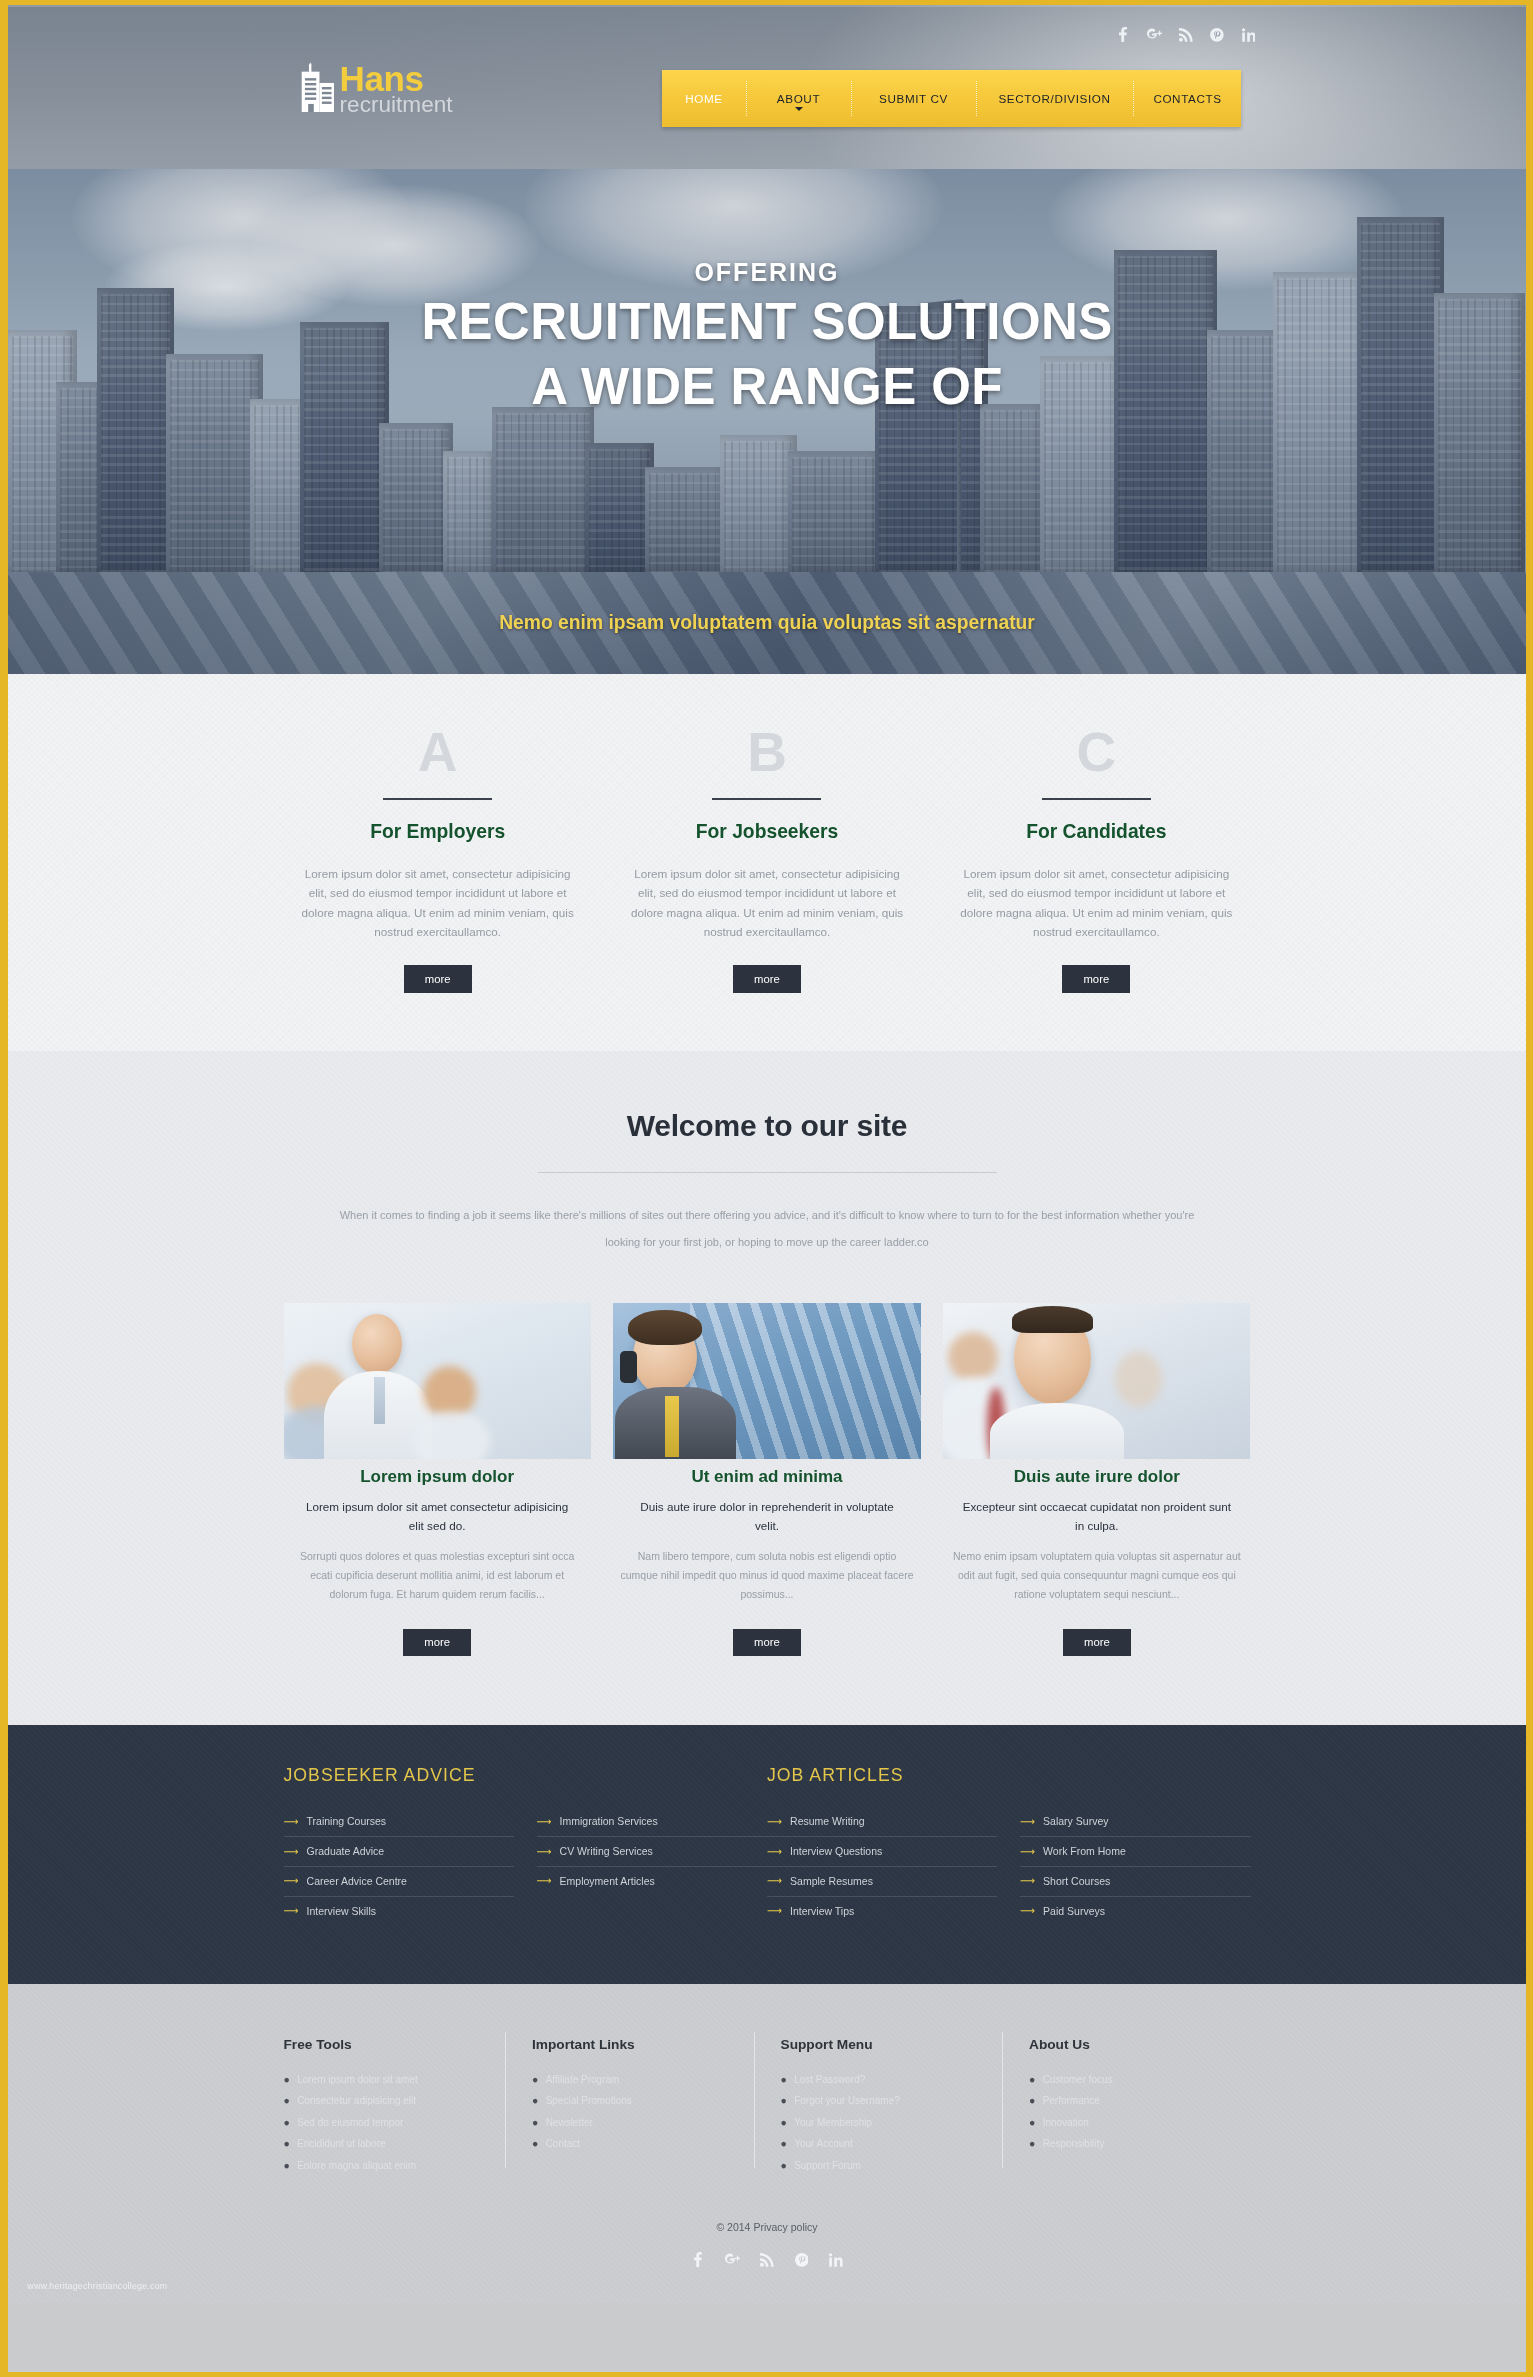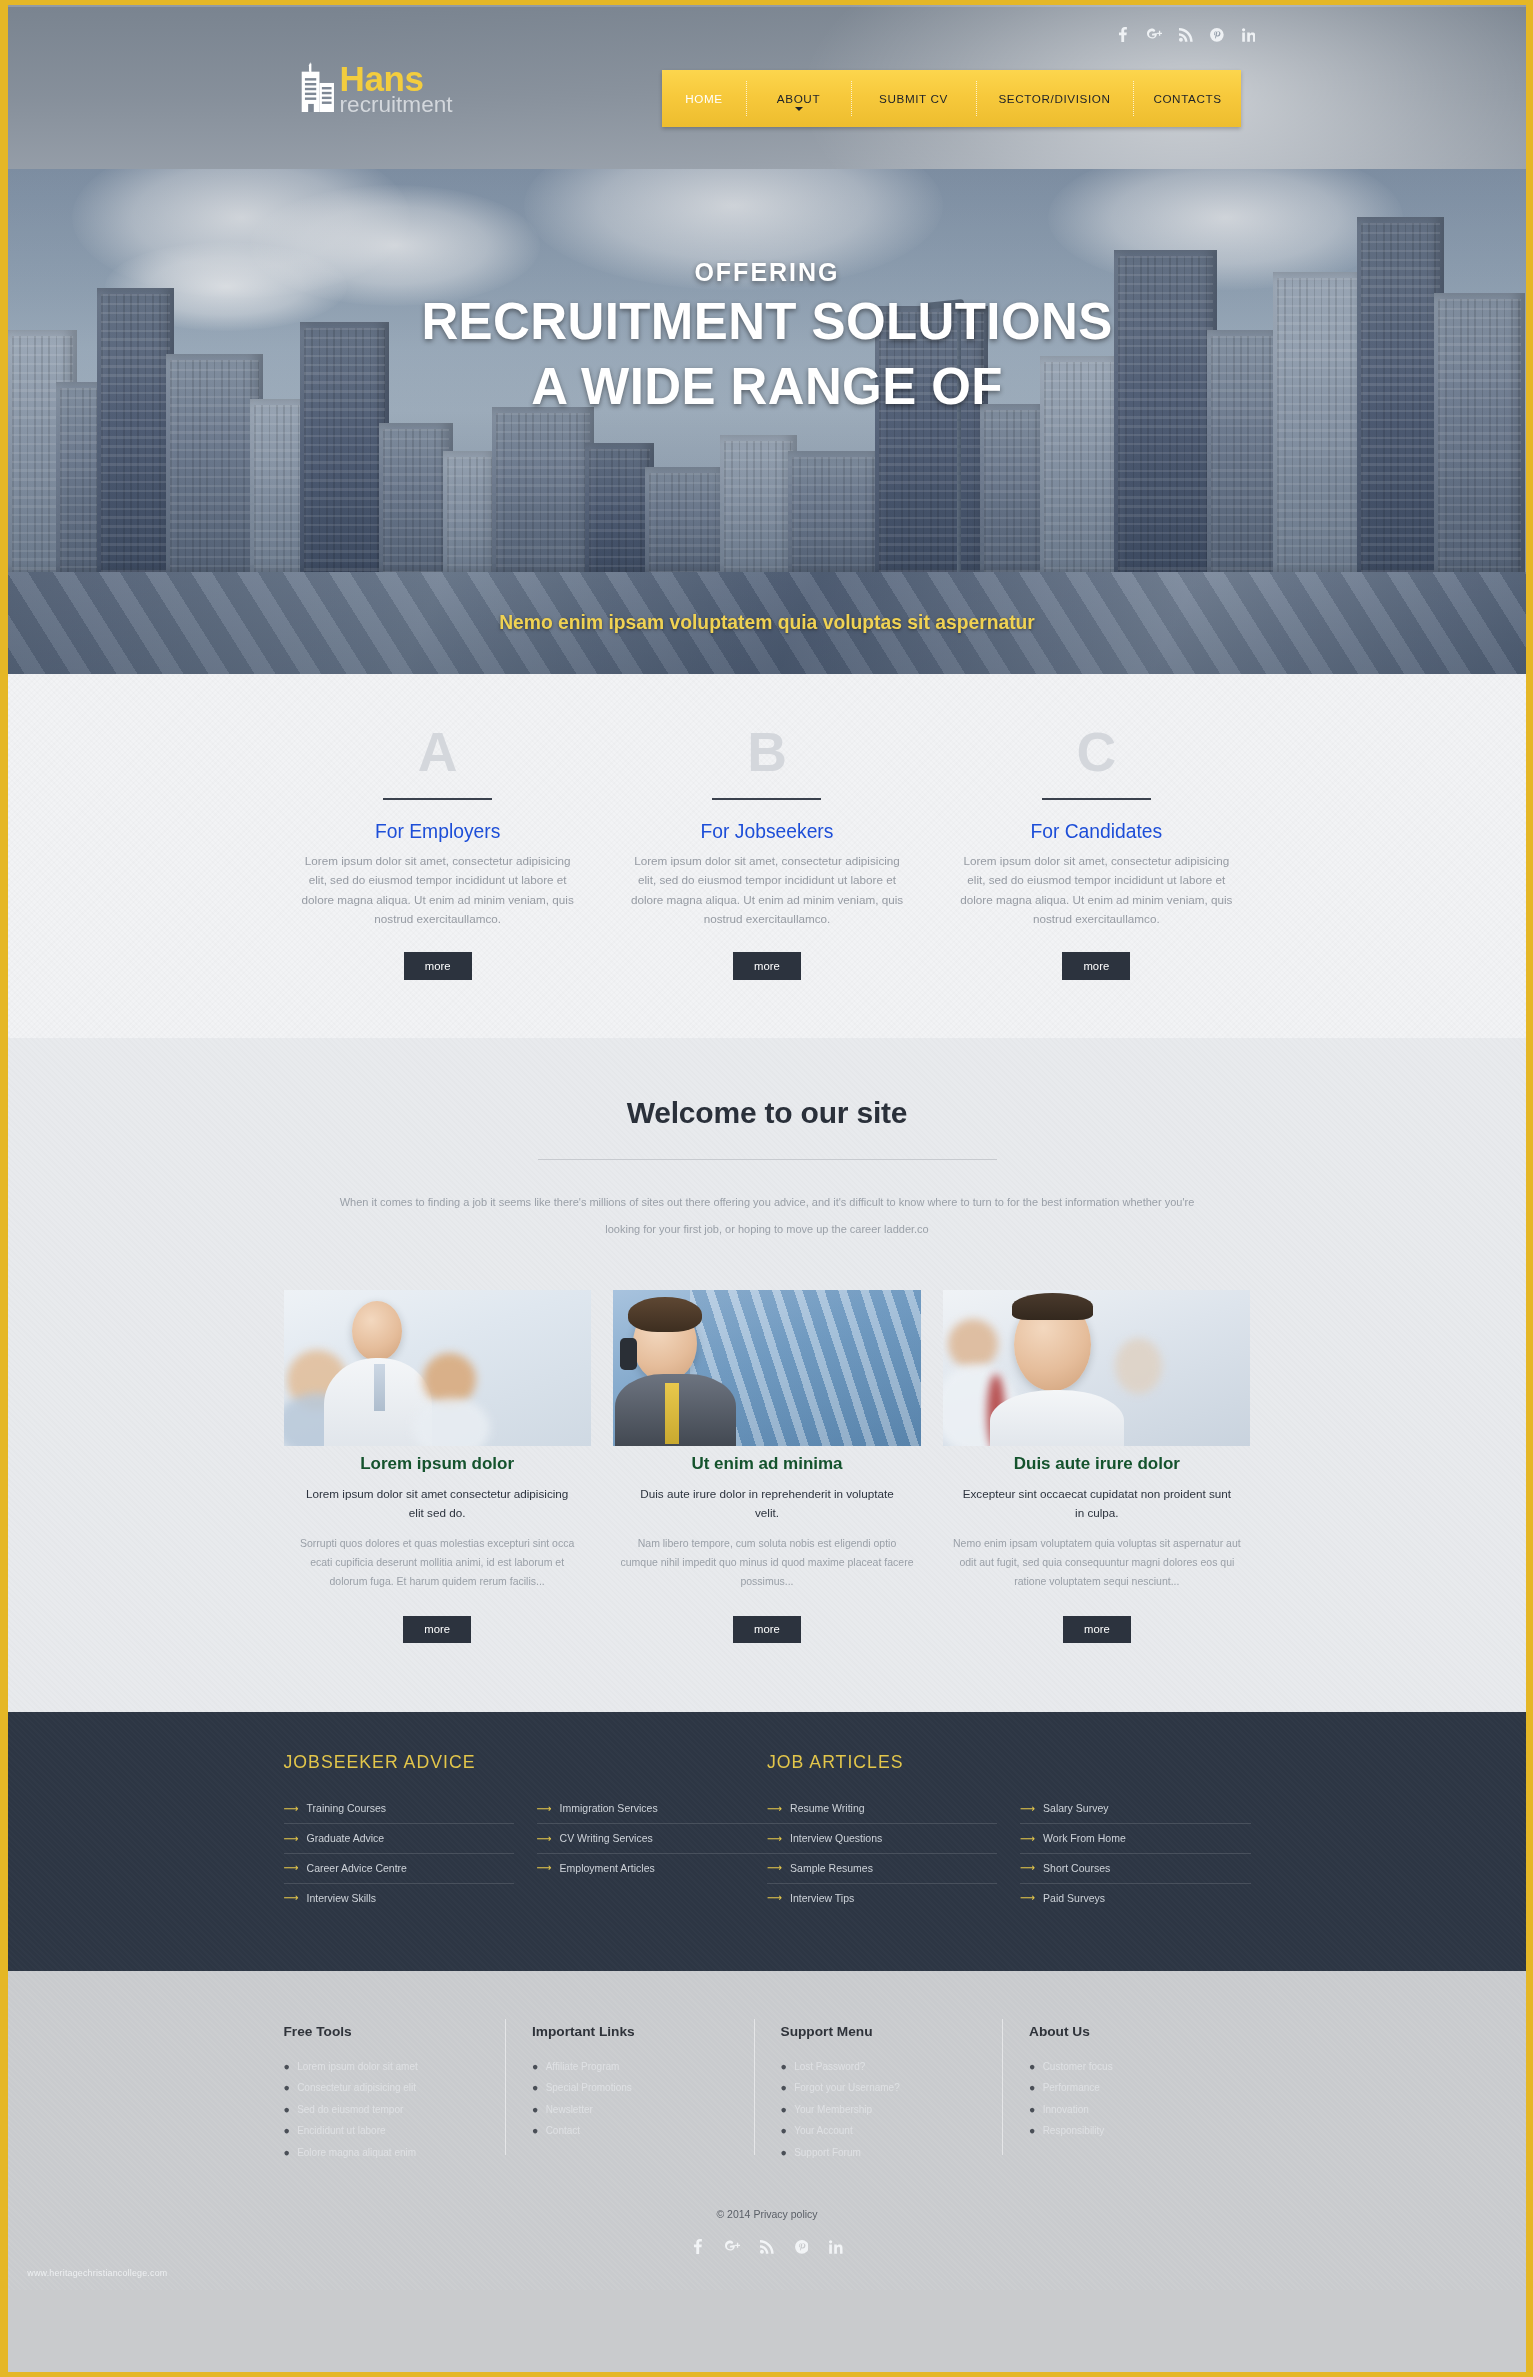--- a/index.html
+++ b/index.html
@@ -221,22 +221,22 @@
   .abc-col { flex: 1; text-align: center; }
   .abc-letter {
     font-size: 55px; font-weight: bold; color: #d4d7dc;
     line-height: 56px;
   }
   .abc-rule {
     width: 109px; height: 2.4px; background: #3a414d;
     margin: 17.7px auto 21px;
   }
   .abc-title {
-    font-size: 19.3px; font-weight: normal; color: #1d4ed8;
-    margin-bottom: 8px;
+    font-size: 19.3px; font-weight: bold; color: #14532d;
+    margin-bottom: 21px;
   }
   .abc-text {
     font-size: 11.7px; line-height: 19.3px; color: #969ba3;
     max-width: 278px; margin: 0 auto;
   }
   .btn-more {
     display: inline-block;
     margin-top: 24px;
     background: #2c333e;
     color: #ffffff;
@@ -620,21 +620,21 @@
             <div class="ph-blur" style="left:4.8px;  top:29px; width:50px; height:50px; background:#ddb795;"></div>
             <div class="ph-blur" style="left:-9.7px;top:74px; width:84px;height:90px;background:#eef2f6;"></div>
             <div class="ph-blur" style="left:44px; top:84px;width:17.7px; height:77px; background:#b03a3a;"></div>
             <div class="ph-face" style="left:71px; top:8px; width:77px; height:93px;"></div>
             <div style="position:absolute;left:69px;top:3.2px;width:81px;height:27px;border-radius:50% 50% 20% 20%;background:linear-gradient(180deg,#4a3a2c,#33281e);"></div>
             <div class="ph-body" style="left:47px; top:100px;width:134px;height:64px;"></div>
             <div class="ph-blur" style="left:172px;top:48px; width:47px; height:56px; background:#dfd2c4;"></div>
           </div>
           <div class="card-title">Duis aute irure dolor</div>
           <div class="card-sub">Excepteur sint occaecat cupidatat non proident sunt in culpa.</div>
-          <div class="card-body">Nemo enim ipsam voluptatem quia voluptas sit aspernatur aut odit aut fugit, sed quia consequuntur magni dolores eos qui ratione voluptatem sequi nesciunt...</div>
+          <div class="card-body">Nemo enim ipsam voluptatem quia voluptas sit aspernatur aut odit aut fugit, sed quia consequuntur magni cumque eos qui ratione voluptatem sequi nesciunt...</div>
           <div class="btn-more">more</div>
         </div>
 
       </div>
     </div>
   </div>
 
   <div class="dark-section">
     <div class="wrap">
       <div class="dark-row">

